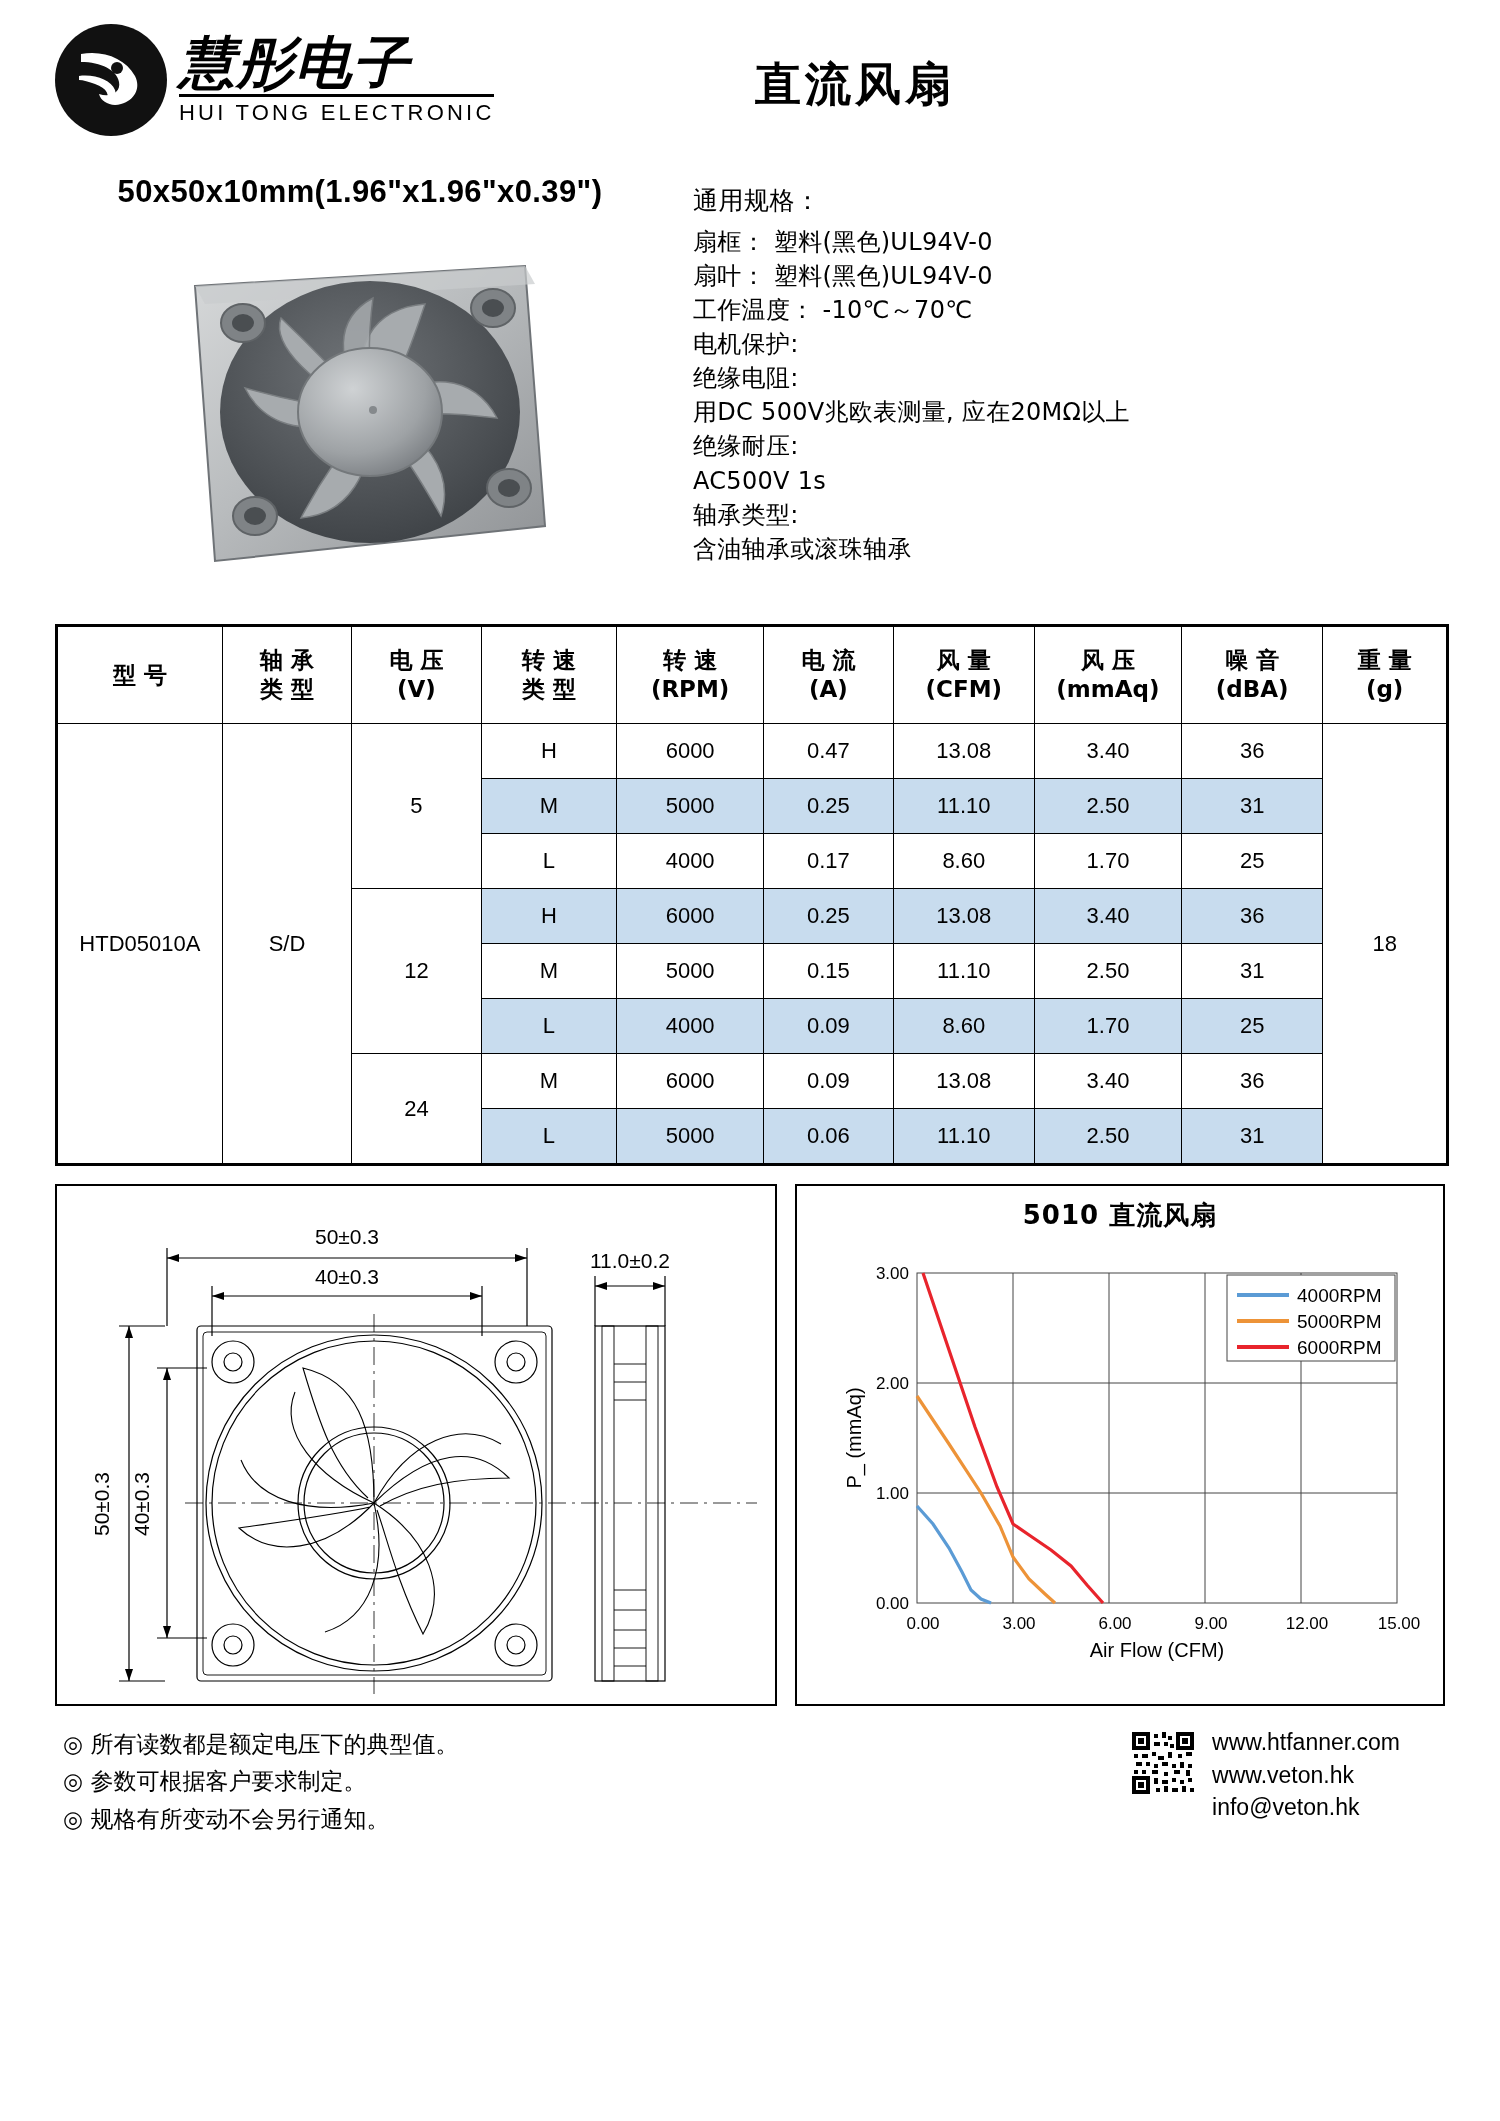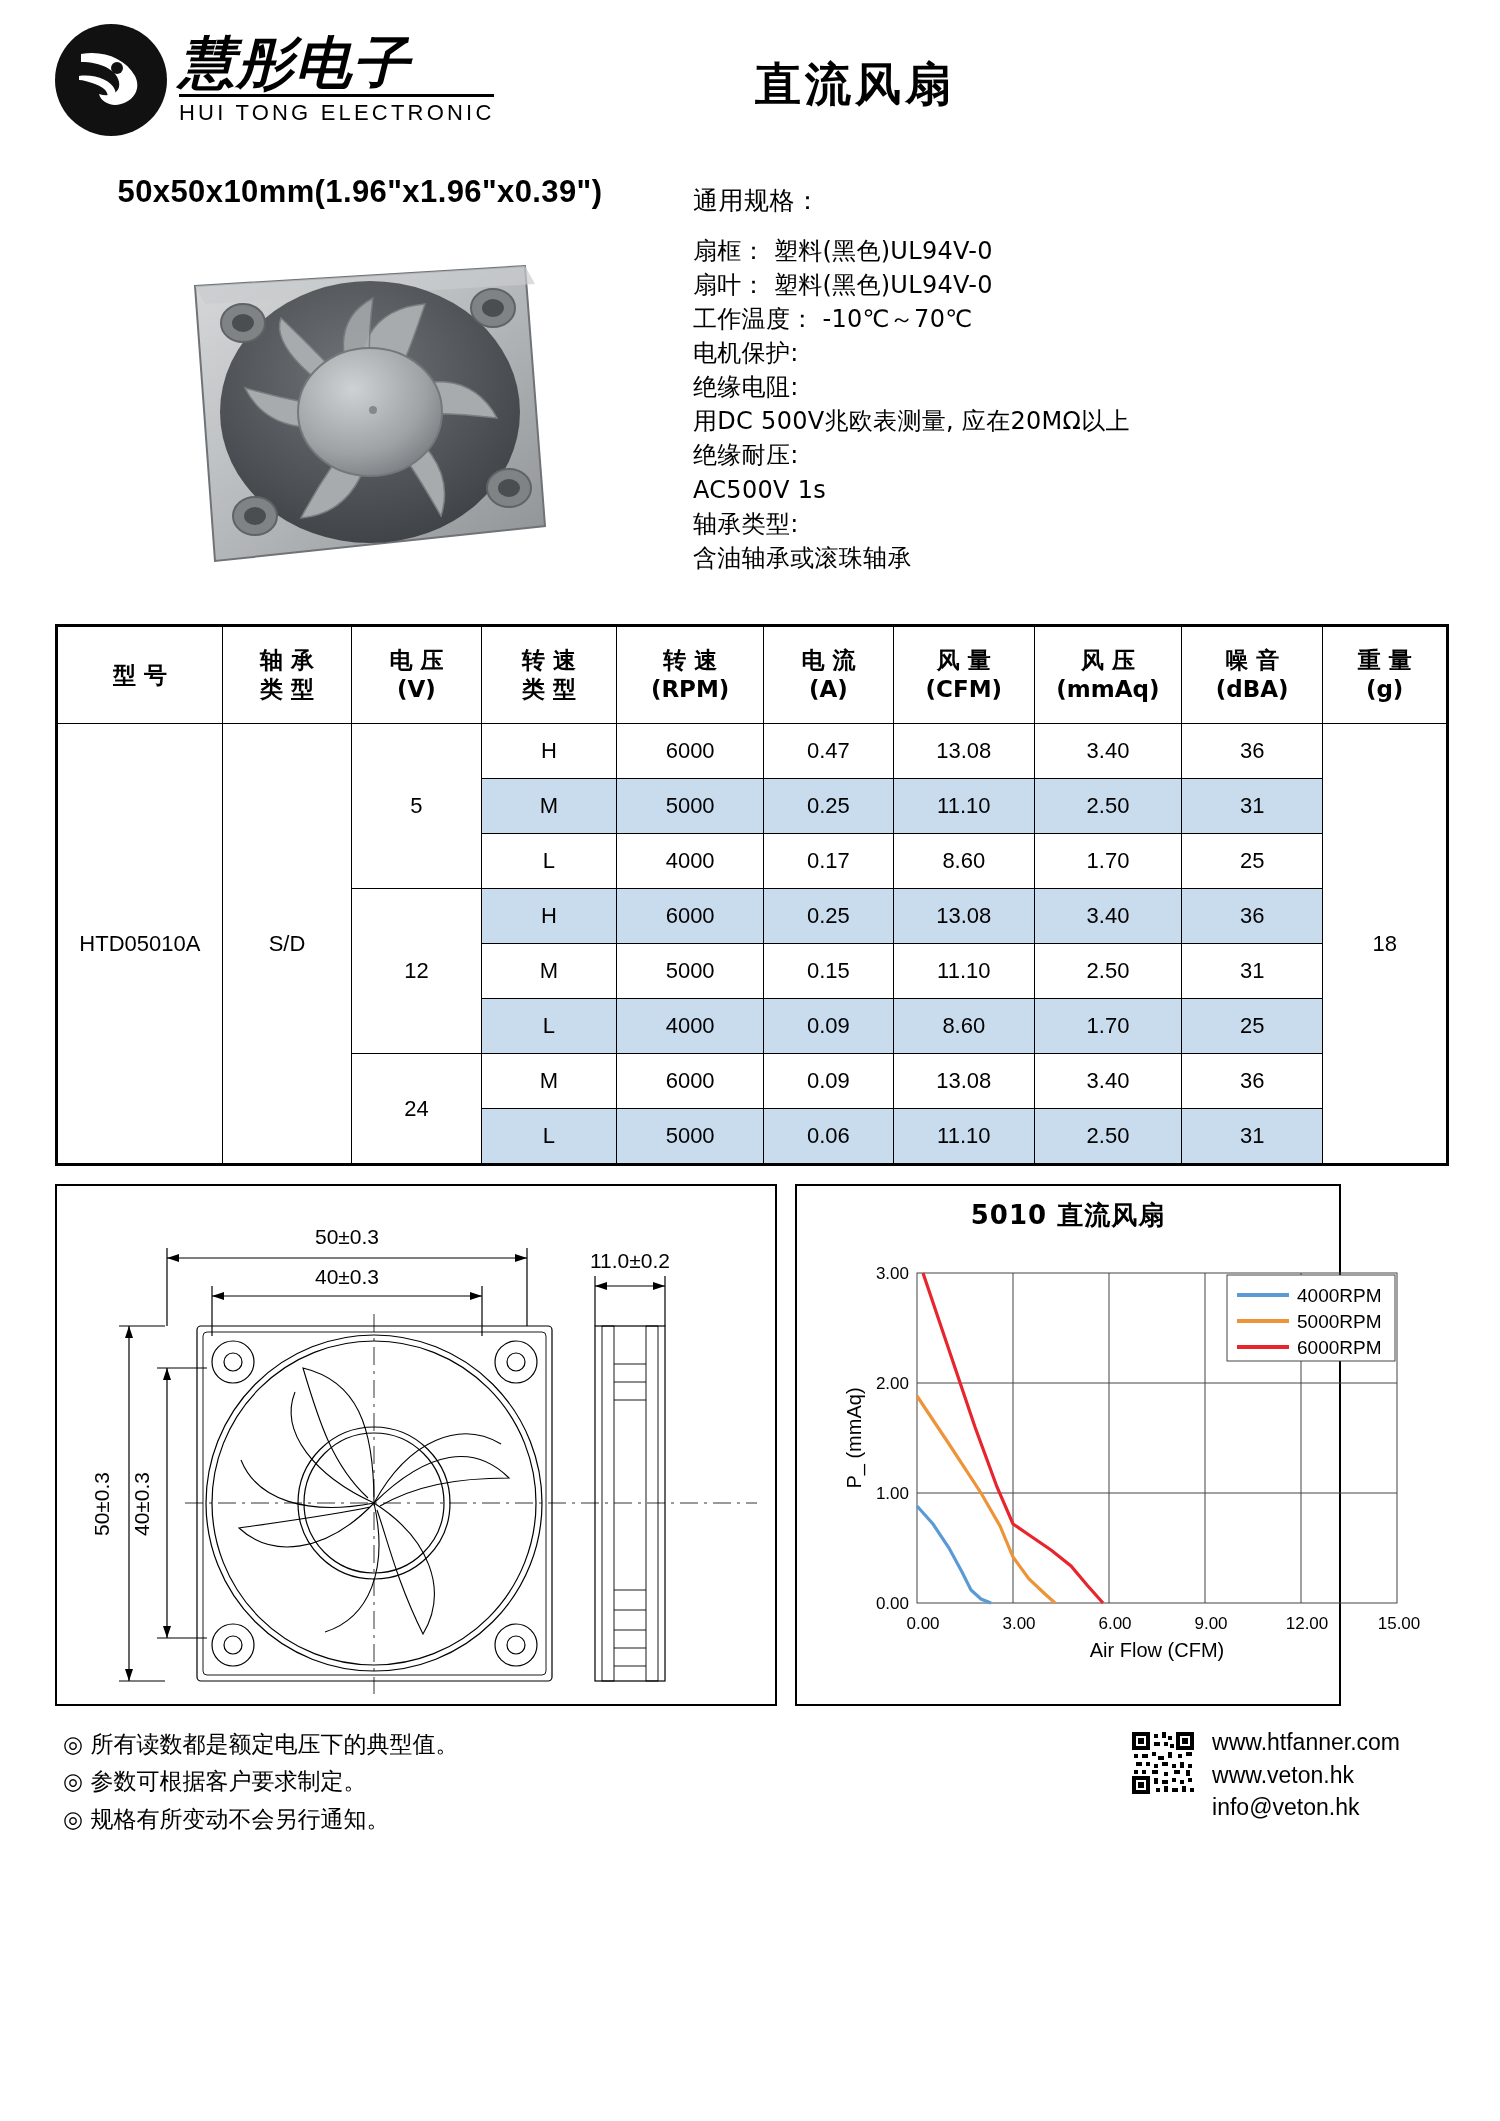--- a/index.html
+++ b/index.html
@@ -96,21 +96,21 @@
     display: inline-block;
   }
   .right-col {
     flex: 1;
     padding-left: 28px;
     padding-top: 14px;
   }
   .spec-head {
     font-family: "DejaVu Sans", sans-serif;
     font-size: 25px;
-    margin-bottom: 17px;
+    margin-bottom: 8px;
     letter-spacing: 0.5px;
   }
   .spec-line {
     font-family: "DejaVu Sans", sans-serif;
     font-size: 24px;
     line-height: 1.42;
     letter-spacing: 0.3px;
     white-space: nowrap;
   }
 
@@ -146,21 +146,21 @@
     display: flex;
     margin-top: 18px;
     gap: 18px;
   }
   .panel {
     border: 2px solid #000;
     box-sizing: border-box;
     position: relative;
   }
   .panel-draw { width: 722px; height: 522px; }
-  .panel-chart { width: 546px; height: 522px; }
+  .panel-chart { width: 650px; height: 522px; }
   .chart-title {
     text-align: center;
     font-size: 26px;
     font-weight: bold;
     font-family: "DejaVu Sans", sans-serif;
     margin-top: 12px;
     letter-spacing: 1px;
   }
   .chart-title .cn { font-weight: bold; }
 

